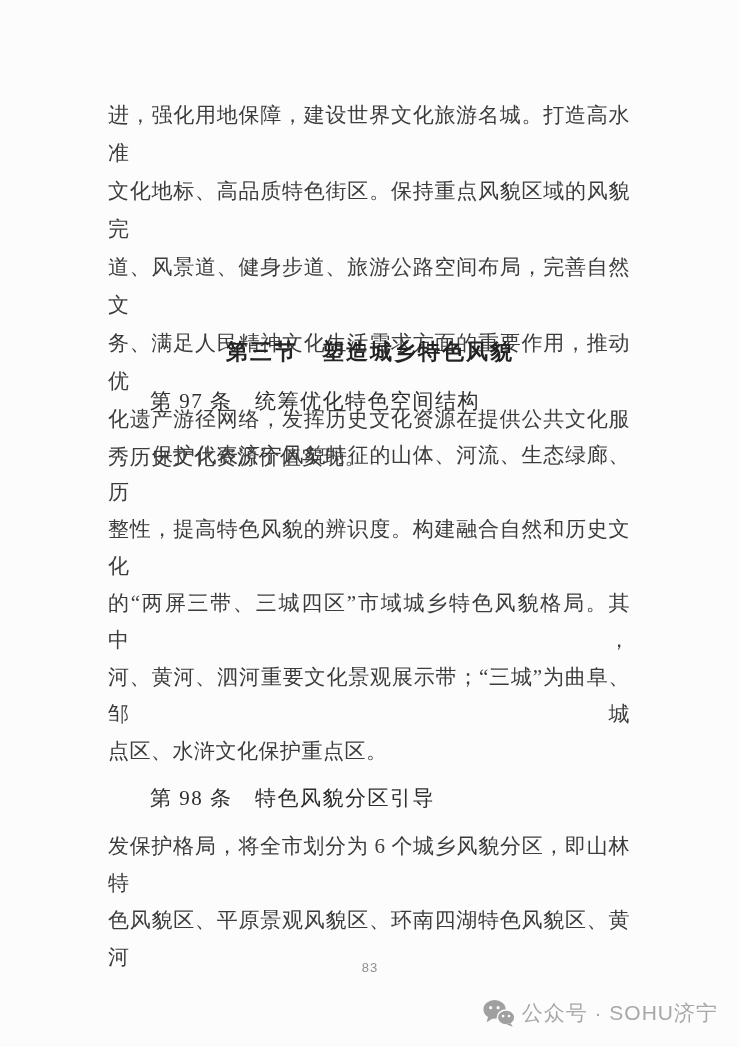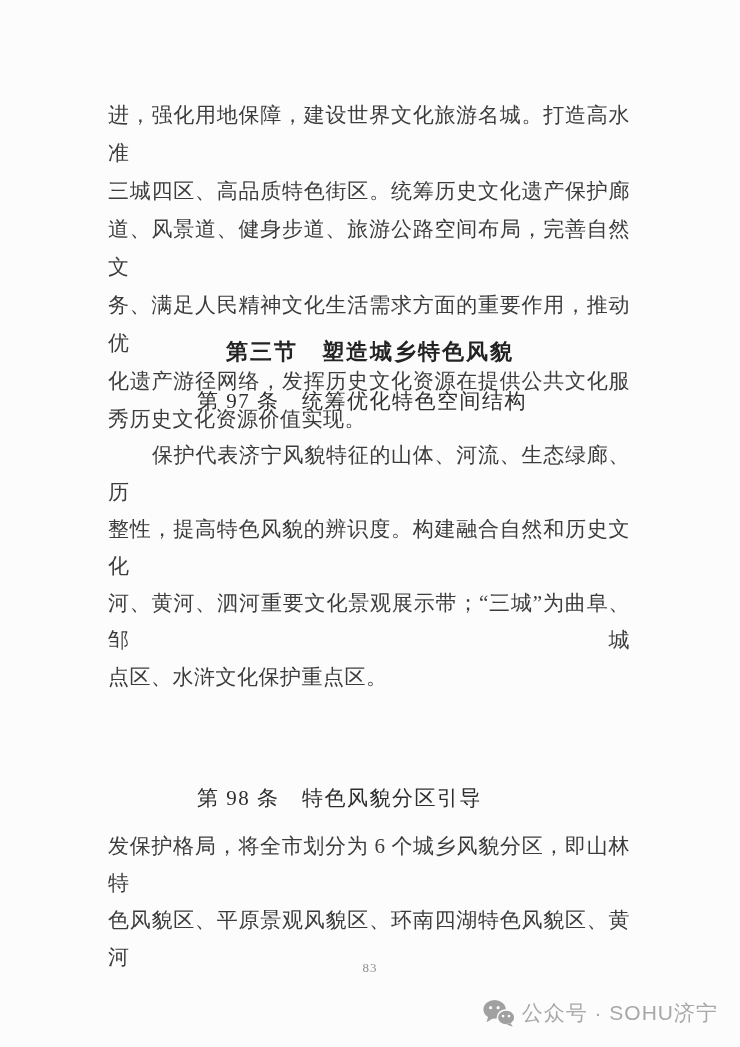--- a/index.html
+++ b/index.html
@@ -46,31 +46,30 @@
     font-size: 22px;
     color: #232323;
     letter-spacing: 2px;
   }
   .article-heading {
     position: absolute;
     left: 150px;
     font-size: 21px;
     color: #2e2e2e;
     letter-spacing: 1.5px;
-    margin-left: 47px;
   }
   .article-heading.h97 { top: 387px; }
   .article-heading.h98 { top: 784px; }
   .page-number {
     position: absolute;
     top: 960px;
     left: 0;
     width: 740px;
     text-align: center;
-    font-family: Liberation Serif, serif;
+    font-family: Liberation Sans, sans-serif;
     font-size: 13px;
     color: #8f8f8f;
     letter-spacing: 1px;
   }
   .watermark {
     position: absolute;
     top: 999px;
     right: 22px;
     display: flex;
     align-items: flex-start;
@@ -84,34 +83,35 @@
   }
   .wechat-icon svg { display: block; }
 </style>
 </head>
 <body>
 
 <div class="page">
 
   <div class="textblock p1" style="top:96px;">
     <div class="line">进，强化用地保障，建设世界文化旅游名城。打造高水准</div>
-    <div class="line">三城四区、高品质特色街区。统筹历史文化遗产保护廊</div>
+    <div class="line">文化地标、高品质特色街区。保持重点风貌区域的风貌完</div>
     <div class="line">道、风景道、健身步道、旅游公路空间布局，完善自然文</div>
     <div class="line">务、满足人民精神文化生活需求方面的重要作用，推动优</div>
     <div class="line">化遗产游径网络，发挥历史文化资源在提供公共文化服</div>
     <div class="line last">秀历史文化资源价值实现。</div>
   </div>
 
   <div class="section-heading">第三节　塑造城乡特色风貌</div>
 
   <div class="article-heading h97">第 97 条　统筹优化特色空间结构</div>
 
   <div class="textblock p2" style="top:437px;">
     <div class="line indent">保护代表济宁风貌特征的山体、河流、生态绿廊、历</div>
     <div class="line">整性，提高特色风貌的辨识度。构建融合自然和历史文化</div>
+    <div class="line">的“两屏三带、三城四区”市域城乡特色风貌格局。其中，</div>
     <div class="line">河、黄河、泗河重要文化景观展示带；“三城”为曲阜、邹城</div>
     <div class="line last">点区、水浒文化保护重点区。</div>
   </div>
 
   <div class="article-heading h98">第 98 条　特色风貌分区引导</div>
 
   <div class="textblock p3" style="top:828px;">
     <div class="line">发保护格局，将全市划分为 6 个城乡风貌分区，即山林特</div>
     <div class="line">色风貌区、平原景观风貌区、环南四湖特色风貌区、黄河</div>
   </div>

